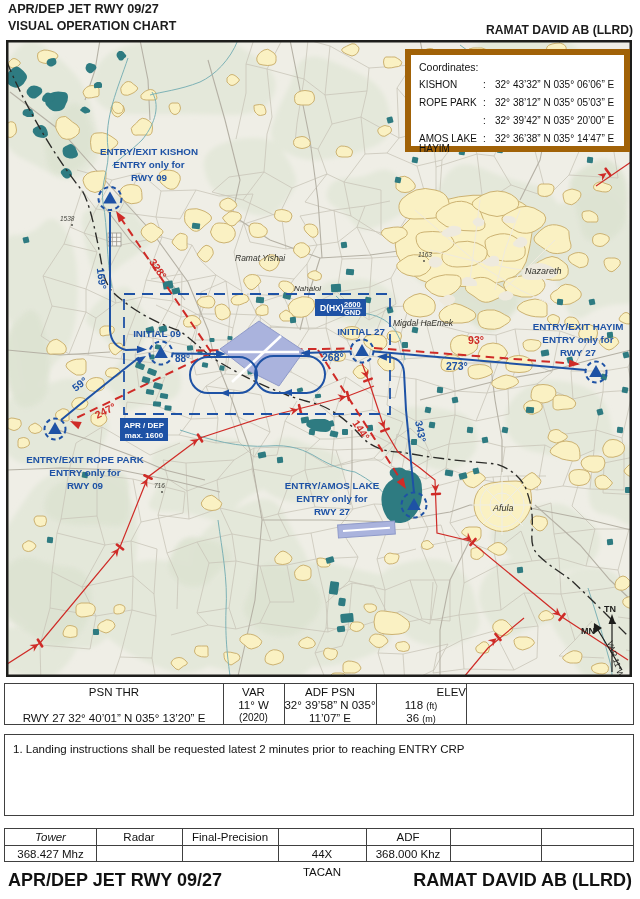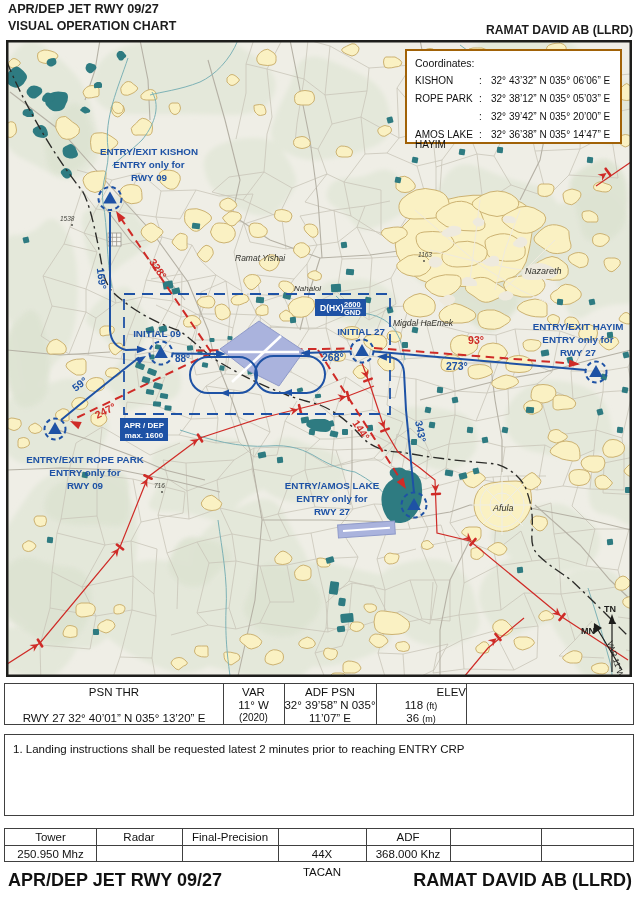--- a/index.html
+++ b/index.html
@@ -656,21 +656,21 @@
 <polygon points="594,623 593.5,634 602,628" fill="#1d1d1b"></polygon>
 <g font-family="Liberation Sans,sans-serif" font-size="9" fill="#1d1d1b" font-weight="bold">
 <text x="604" y="612">TN</text>
 <text x="581" y="634">MN</text>
 <text transform="translate(607,642) rotate(72)" font-size="8.2" font-weight="normal">VAR 11°W</text>
 </g>
 
 <rect x="7.2" y="41.2" width="623.6" height="634.6" fill="none" stroke="#1d1d1b" stroke-width="2.6"></rect>
 </svg>
 
-<div class="abs" style="left:405px;top:49px;width:213px;height:91px;background:#fff;border:2px solid #a16207;font-size:10px;color:#111;">
+<div class="abs" style="left:405px;top:49px;width:213px;height:91px;background:#fff;border:6px solid #a16207;font-size:10px;color:#111;">
   <div class="crow" style="left:8px;top:6px;font-size:10.5px;">Coordinates:</div>
   <div class="crow" style="left:8px;top:24px;">KISHON</div>
     <div class="crow" style="left:72px;top:24px;">:</div>
     <div class="crow" style="left:84px;top:24px;">32° 43’32” N 035° 06’06” E</div>
   <div class="crow" style="left:8px;top:42px;">ROPE PARK</div>
     <div class="crow" style="left:72px;top:42px;">:</div>
     <div class="crow" style="left:84px;top:42px;">32° 38’12” N 035° 05’03” E</div>
   <div class="crow" style="left:8px;top:60px;margin-top:28px;">HAYIM</div>
     <div class="crow" style="left:72px;top:60px;">:</div>
     <div class="crow" style="left:84px;top:60px;">32° 39’42” N 035° 20’00” E</div>
@@ -702,25 +702,25 @@
 </div>
 
 <div class="tbl" style="left:4px;top:828px;width:630px;height:34px;">
   <div style="position:absolute;left:0;right:0;top:16px;height:1px;background:#404040;"></div>
   <div class="vline" style="left:91px;"></div>
   <div class="vline" style="left:177px;"></div>
   <div class="vline" style="left:273px;"></div>
   <div class="vline" style="left:361px;"></div>
   <div class="vline" style="left:445px;"></div>
   <div class="vline" style="left:536px;"></div>
-  <div class="cell" style="left:0;width:91px;top:2px;">Tower</div>
+  <div class="cell" style="left:0;width:91px;top:2px;font-style:italic;">Tower</div>
   <div class="cell" style="left:91px;width:86px;top:2px;">Radar</div>
   <div class="cell" style="left:177px;width:96px;top:2px;">Final-Precision</div>
   <div class="cell" style="left:273px;width:88px;top:2px;margin-top:35px;">TACAN</div>
   <div class="cell" style="left:361px;width:84px;top:2px;">ADF</div>
-  <div class="cell" style="left:0;width:91px;top:19px;">250.950 Mhz</div>
+  <div class="cell" style="left:0;width:91px;top:19px;">368.427 Mhz</div>
   <div class="cell" style="left:273px;width:88px;top:19px;">44X</div>
   <div class="cell" style="left:361px;width:84px;top:19px;">368.000 Khz</div>
 </div>
 
 <div class="abs" style="left:8px;top:870px;font-size:18px;font-weight:bold;color:#111;">APR/DEP JET RWY 09/27</div>
 
 <div class="abs" style="right:8px;top:870px;font-size:18px;font-weight:bold;color:#111;">RAMAT DAVID AB (LLRD)</div>
 
 </body></html>

